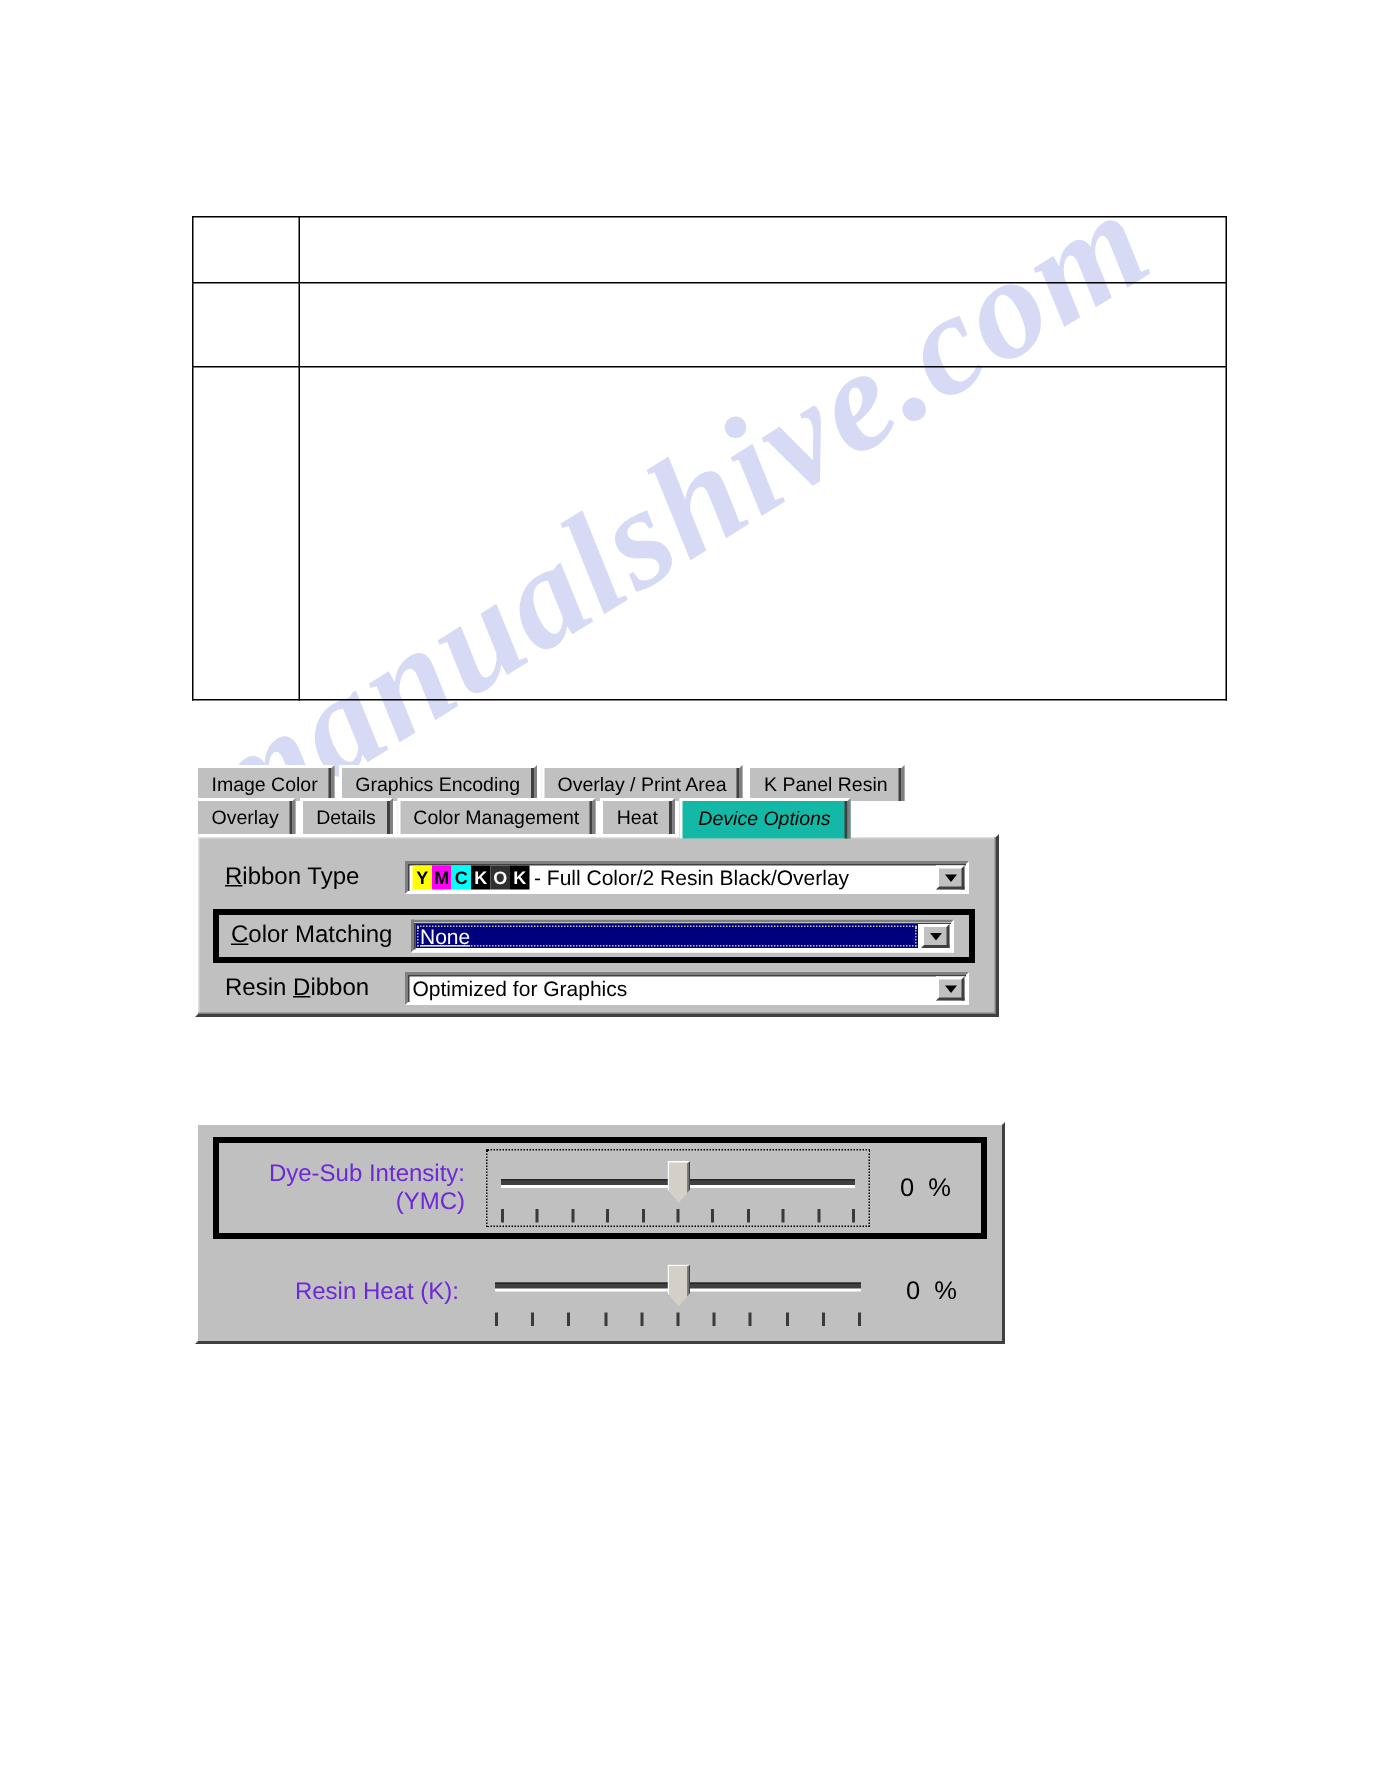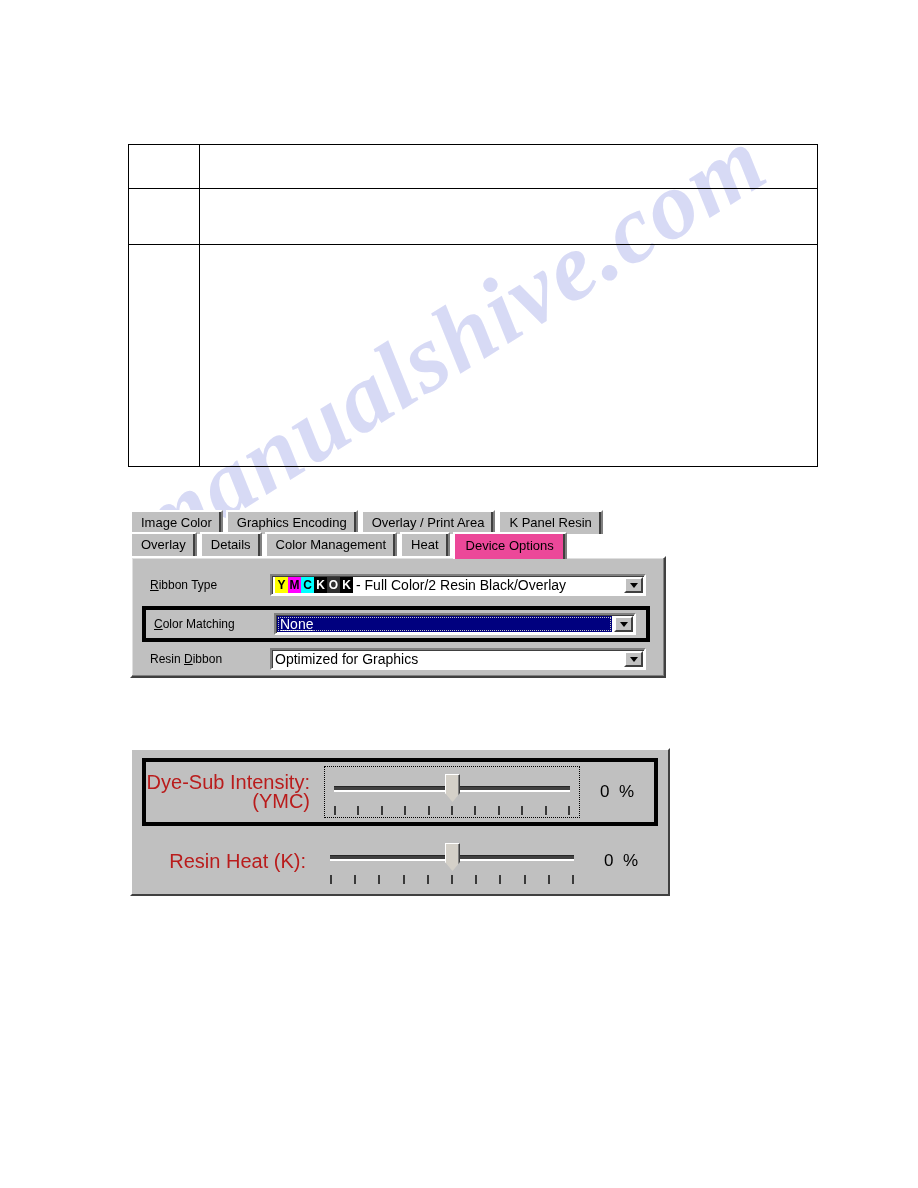--- a/index.html
+++ b/index.html
@@ -89,29 +89,30 @@
     border-top: 2px solid #ffffff;
     border-left: 2px solid #ffffff;
     border-right: 2px solid #808080;
     border-bottom: none;
     box-shadow: inset -2px 0 0 #404040;
     color: #000;
     text-align: right;
   }
   .tab.row2 { height: 23px; line-height: 22px; }
   .tab.active {
-    background: #ec4899;
+    background: #14b8a6;
     position: relative;
     z-index: 3;
     border-right: 2px solid #808080;
     box-shadow: inset -2px 0 0 #404040;
     padding: 0 11px;
     height: 25px;
     line-height: 24px;
     margin-bottom: -2px;
+    font-style: italic;
   }
 
   .panel-body {
     width: 536px;
     background: #c0c0c0;
     border-top: 2px solid #ffffff;
     border-left: 2px solid #ffffff;
     border-right: 2px solid #404040;
     border-bottom: 2px solid #404040;
     box-shadow: inset -1px -1px 0 #808080, inset 1px 1px 0 #dfdfdf;
@@ -131,21 +132,21 @@
   }
   .form-row.boxed {
     border: 4px solid #000000;
     height: 36px;
     margin: 0 14px 4px 10px;
     padding-left: 8px;
     box-sizing: border-box;
   }
   .field-label {
     width: 120px;
-    font-size: 12px;
+    font-size: 16px;
     white-space: nowrap;
     color: #000;
   }
   .field-label .acc { text-decoration: underline; }
 
   .combo {
     display: flex;
     align-items: stretch;
     height: 22px;
     flex: 1;
@@ -239,24 +240,24 @@
     height: 68px;
   }
   .slider-row.plain {
     margin: 0 10px 0 10px;
     height: 62px;
   }
   .slider-label {
     width: 178px;
     text-align: right;
     padding-right: 14px;
-    font-size: 20px;
+    font-size: 16px;
     line-height: 19px;
     box-sizing: border-box;
-    color: #b91c1c;
+    color: #6d28d9;
   }
   .slider-label .l2 { display: block; }
   .slider-track-wrap {
     flex: 1;
     height: 52px;
     position: relative;
     box-sizing: border-box;
   }
   .slider-track-wrap.focus {
     outline: 1px dotted #000000;

